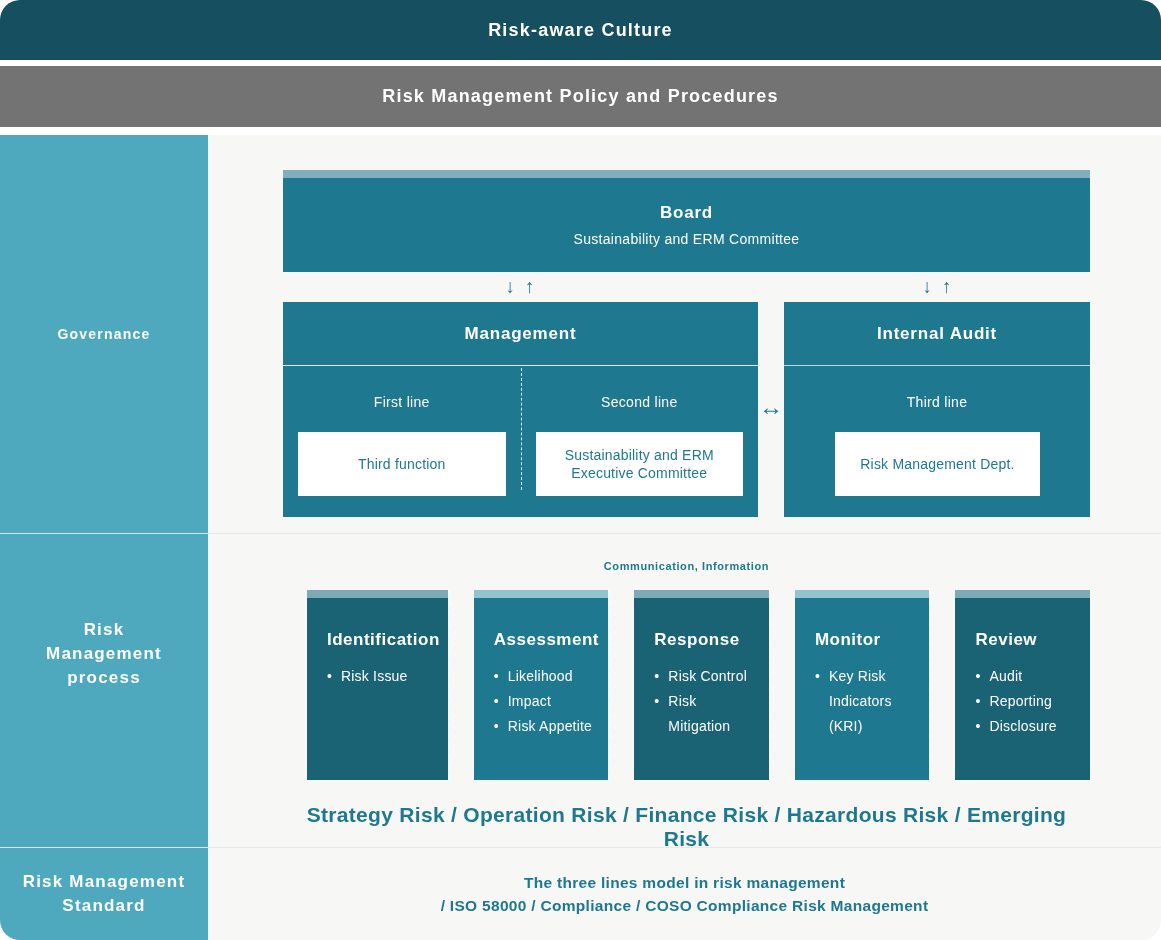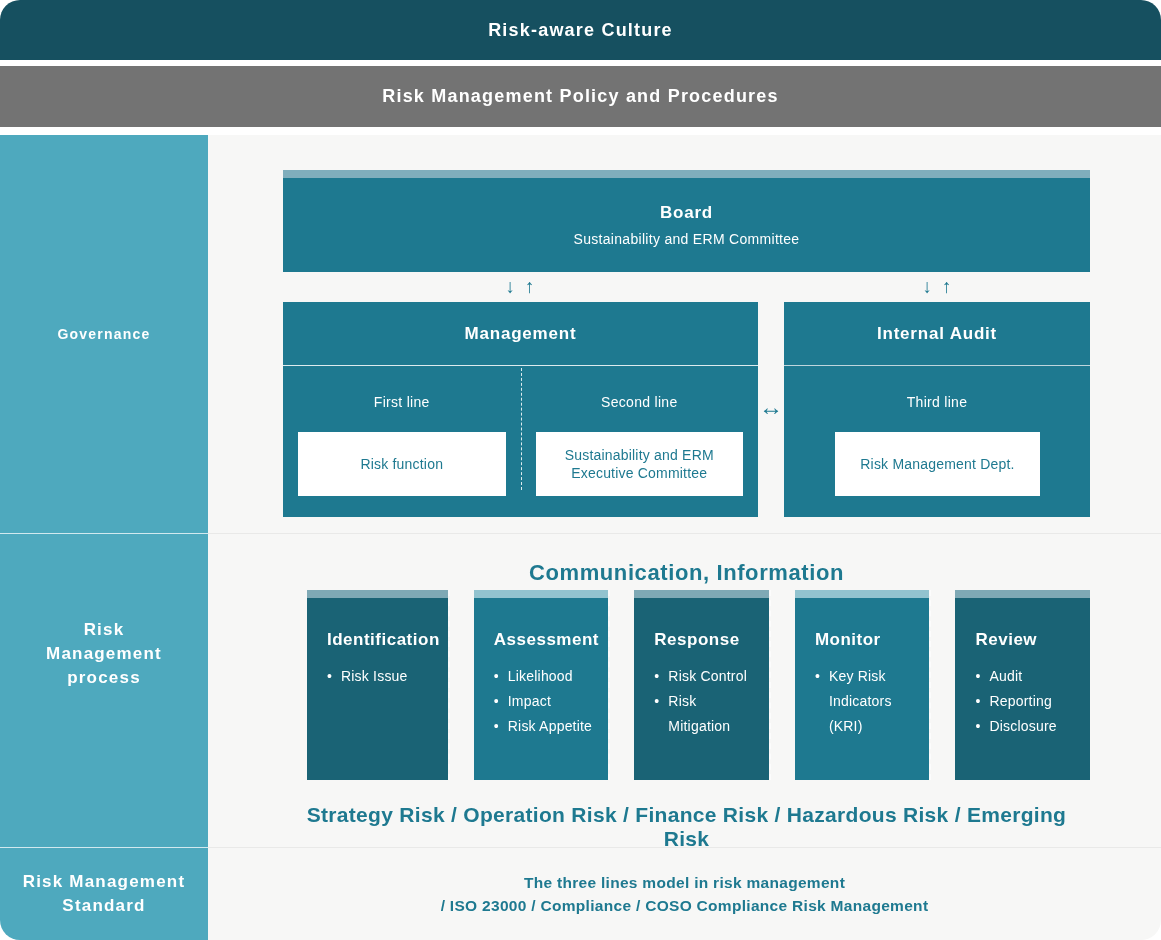--- a/index.html
+++ b/index.html
@@ -55,21 +55,21 @@
   .gov-half { flex: 1; position: relative; text-align: center; }
   .line-label { margin-top: 28px; font-size: 14px; letter-spacing: 0.3px; }
   .white-box { position: absolute; left: 15px; right: 15px; top: 66px; height: 64px; background: #ffffff;
                color: #1e7990; font-size: 14px; line-height: 18px; letter-spacing: 0.2px;
                display: flex; align-items: center; justify-content: center; text-align: center; padding: 0 10px; }
   .ia-box .white-box { left: 51px; right: 50px; }
   .mgmt-dashed { position: absolute; left: 50%; top: 2px; height: 122px; border-left: 1px dashed rgba(255,255,255,0.85); }
 
   
   .comm-heading { position: absolute; left: 75px; top: 425px; width: 807px; text-align: center;
-                  color: #1e7990; font-size: 22px; font-weight: 600; letter-spacing: 0.6px; }
+                  color: #1e7990; font-size: 11px; font-weight: 600; letter-spacing: 0.6px; }
   .proc-block { position: absolute; left: 75px; top: 455px; width: 807px; height: 190px; display: flex; }
   .proc-col { flex: 1; display: flex; flex-direction: column; padding-left: 24px; }
   .proc-col + .proc-col { border-left: 2px dashed rgba(255,255,255,0.65); }
   .proc-strip { height: 8px; }
   .proc-body { flex: 1; color: #ffffff; padding: 32px 8px 0 20px; }
   .proc-col-odd  .proc-body  { background: #1a6375; }
   .proc-col-even .proc-body  { background: #1e7990; }
   .proc-col-odd  .proc-strip { background: #7fa9b5; }
   .proc-col-even .proc-strip { background: #92c3cf; }
   .proc-title { font-size: 17px; font-weight: 600; letter-spacing: 0.5px; margin-bottom: 14px; }
@@ -128,21 +128,21 @@
     <div class="vert-arrows vert-arrows-right">
       <span>↓</span>
       <span>↑</span>
     </div>
 
     <div class="gov-box mgmt-box">
       <div class="gov-box-header">Management</div>
       <div class="gov-box-body">
         <div class="gov-half">
           <div class="line-label">First line</div>
-          <div class="white-box">Risk function</div>
+          <div class="white-box">Third function</div>
         </div>
         <div class="gov-half">
           <div class="line-label">Second line</div>
           <div class="white-box">Sustainability and ERM Executive Committee</div>
         </div>
         <div class="mgmt-dashed"></div>
       </div>
     </div>
 
     <div class="both-arrow">↔</div>
@@ -209,17 +209,17 @@
             <li>Disclosure</li>
           </ul>
         </div>
       </div>
     </div>
 
     <div class="risk-types">Strategy Risk / Operation Risk / Finance Risk / Hazardous Risk / Emerging Risk</div>
 
     <div class="standard-block">
       <div>The three lines model in risk management</div>
-      <div>/ ISO 23000 / Compliance / COSO Compliance Risk Management</div>
+      <div>/ ISO 58000 / Compliance / COSO Compliance Risk Management</div>
     </div>
   </div>
 
 </div>
 
 </body></html>

